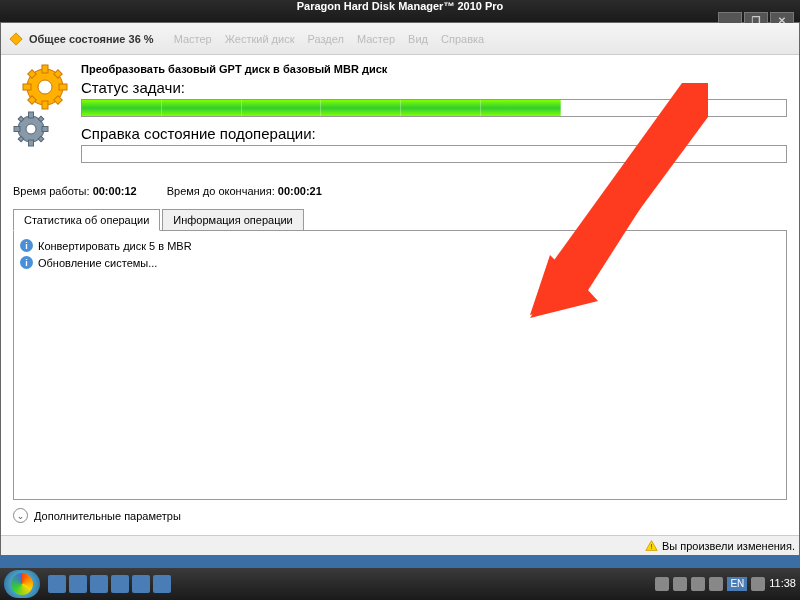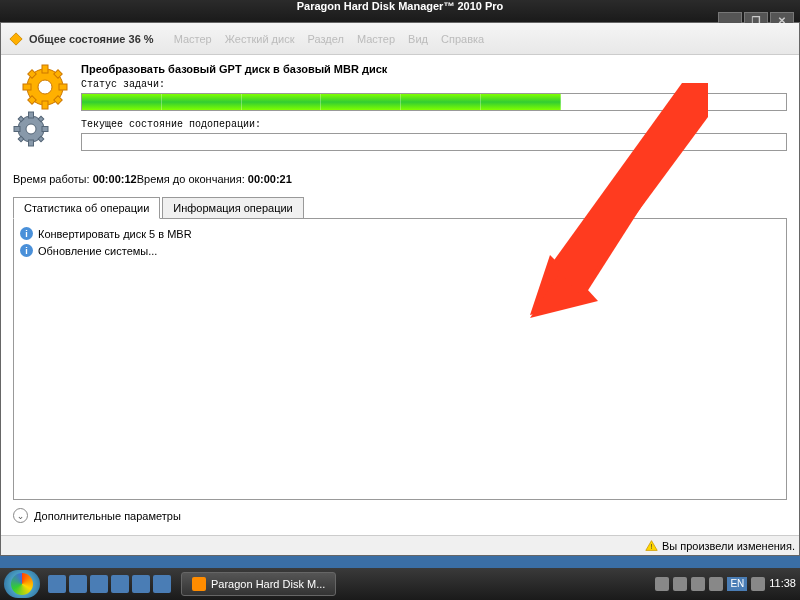--- a/index.html
+++ b/index.html
@@ -14,26 +14,26 @@
 .toolbar-text { color: #333; font-weight: bold; }
 .menubar { margin-left: 20px; }
 .menubar span { color: #bbb; margin-right: 10px; }
 .content { flex: 1; padding: 8px 12px; background: #fff; display: flex; flex-direction: column; overflow: hidden; }
 .task-header { display: flex; gap: 8px; margin-bottom: 6px; }
 .gears { width: 60px; height: 90px; position: relative; flex-shrink: 0; }
 .gear1 { position: absolute; top: 0; left: 8px; }
 .gear2 { position: absolute; top: 48px; left: 0; }
 .task-info { flex: 1; }
 .task-title { font-weight: bold; font-size: 11px; margin-bottom: 4px; }
-.task-label { font-size: 10px; margin-bottom: 3px; font-family: Liberation Mono, monospace; }
+.task-label { font-size: 15px; margin-bottom: 3px; }
 .progress-bar { height: 18px; border: 1px solid #999; background: #fff; margin-bottom: 8px; position: relative; overflow: hidden; }
 .progress-fill { height: 100%; background: linear-gradient(to bottom, #7fff00, #32cd32, #7fff00); position: relative; }
 .progress-segments { position: absolute; inset: 0; display: flex; }
 .progress-segments div { flex: 1; border-right: 1px solid rgba(255,255,255,0.3); }
-.times { display: flex; margin: 8px 0; font-size: 11px; }
+.times { display: flex; gap: 30px; margin: 8px 0; font-size: 11px; }
 .times b { font-weight: bold; }
 .tabs { display: flex; border-bottom: 1px solid #999; margin-top: 4px; }
 .tab { padding: 4px 10px; border: 1px solid #999; border-bottom: none; background: #f0f0f0; font-size: 11px; margin-right: 2px; cursor: pointer; }
 .tab.active { background: #fff; border-bottom: 1px solid #fff; margin-bottom: -1px; }
 .tab-content { border: 1px solid #999; border-top: none; flex: 1; padding: 6px; background: #fff; overflow: auto; }
 .op-item { display: flex; align-items: center; gap: 5px; padding: 2px 0; font-size: 11px; }
 .info-icon { width: 13px; height: 13px; border-radius: 50%; background: #4a90d9; color: #fff; display: flex; align-items: center; justify-content: center; font-size: 9px; font-weight: bold; }
 .extra-params { display: flex; align-items: center; gap: 6px; padding: 8px 0 4px; font-size: 11px; cursor: pointer; }
 .chevron-circle { width: 15px; height: 15px; border: 1px solid #888; border-radius: 50%; display: flex; align-items: center; justify-content: center; font-size: 9px; color: #555; }
 .statusbar { height: 20px; background: #f0f0f0; border-top: 1px solid #ccc; display: flex; align-items: center; justify-content: flex-end; padding: 0 4px; font-size: 11px; }
@@ -119,21 +119,21 @@
             <div class="progress-segments">
                 <div></div>
                 <div></div>
                 <div></div>
                 <div></div>
                 <div></div>
                 <div></div>
               </div>
           </div>
         </div>
-        <div class="task-label">Текущее состояние подоперации:</div>
+        <div class="task-label">Справка состояние подоперации:</div>
         <div class="progress-bar">
           <div class="progress-fill" id="pf2" style="width: 0%;"></div>
         </div>
       </div>
     </div>
 
     <div class="times">
       <div>
         <span>Время работы:</span>
         <b>00:00:12</b>
@@ -179,24 +179,20 @@
       <div class="start-orb"></div>
     </div>
   <div class="quick-icons">
     <div class="qicon"></div>
     <div class="qicon"></div>
     <div class="qicon"></div>
     <div class="qicon"></div>
     <div class="qicon"></div>
     <div class="qicon"></div>
   </div>
-  <div class="task-btn">
-    <div class="task-btn-icon"></div>
-    <span>Paragon Hard Disk M...</span>
-  </div>
   <div class="tray">
     <div class="tray-icon"></div>
     <div class="tray-icon"></div>
     <div class="tray-icon"></div>
     <div class="tray-icon"></div>
     <span class="lang">EN</span>
     <div class="tray-icon"></div>
     <span>11:38</span>
   </div>
 </div>

